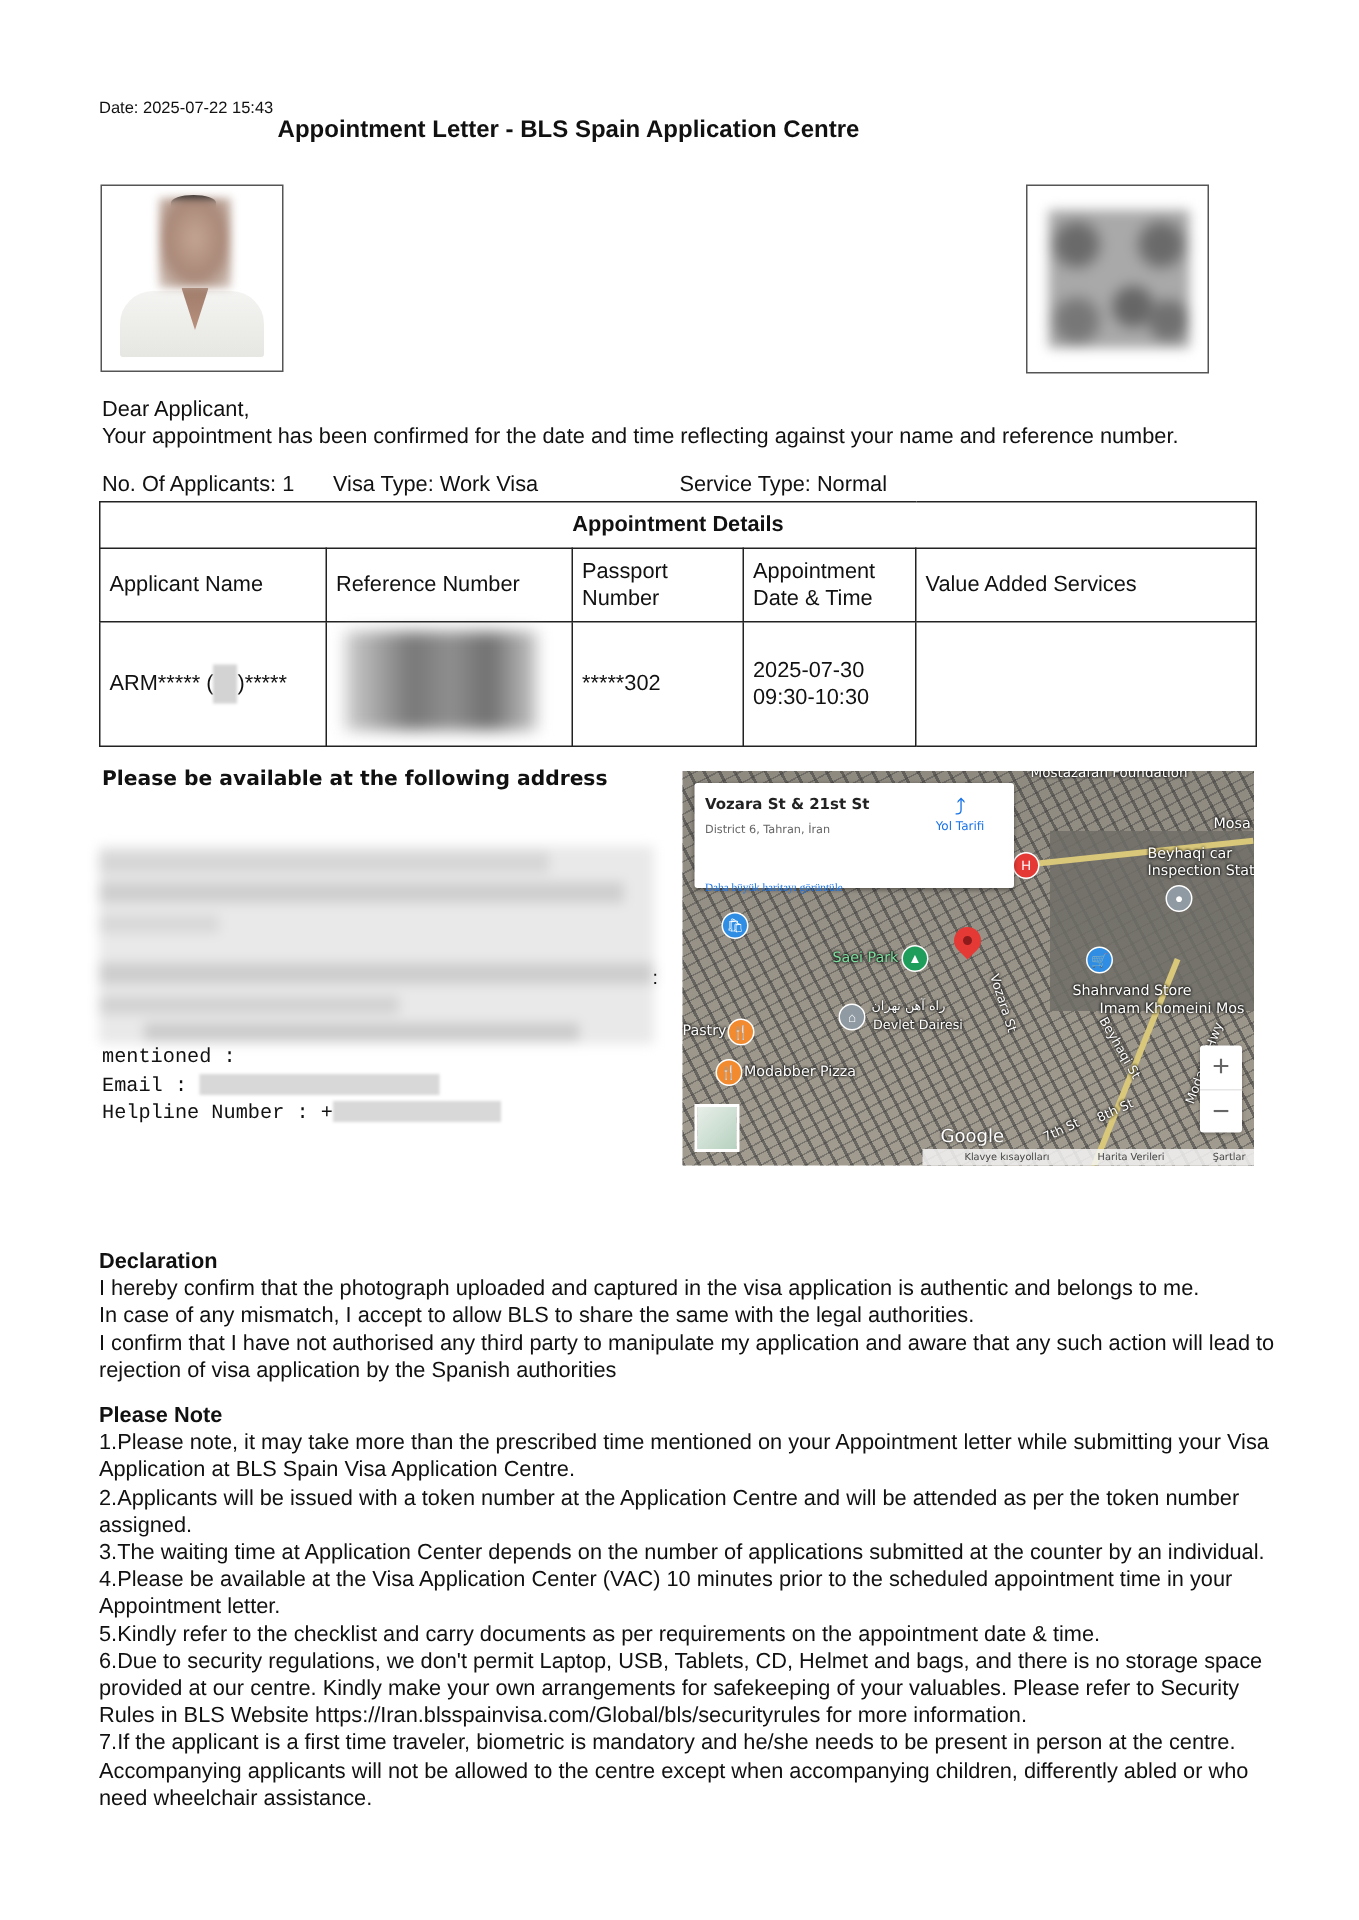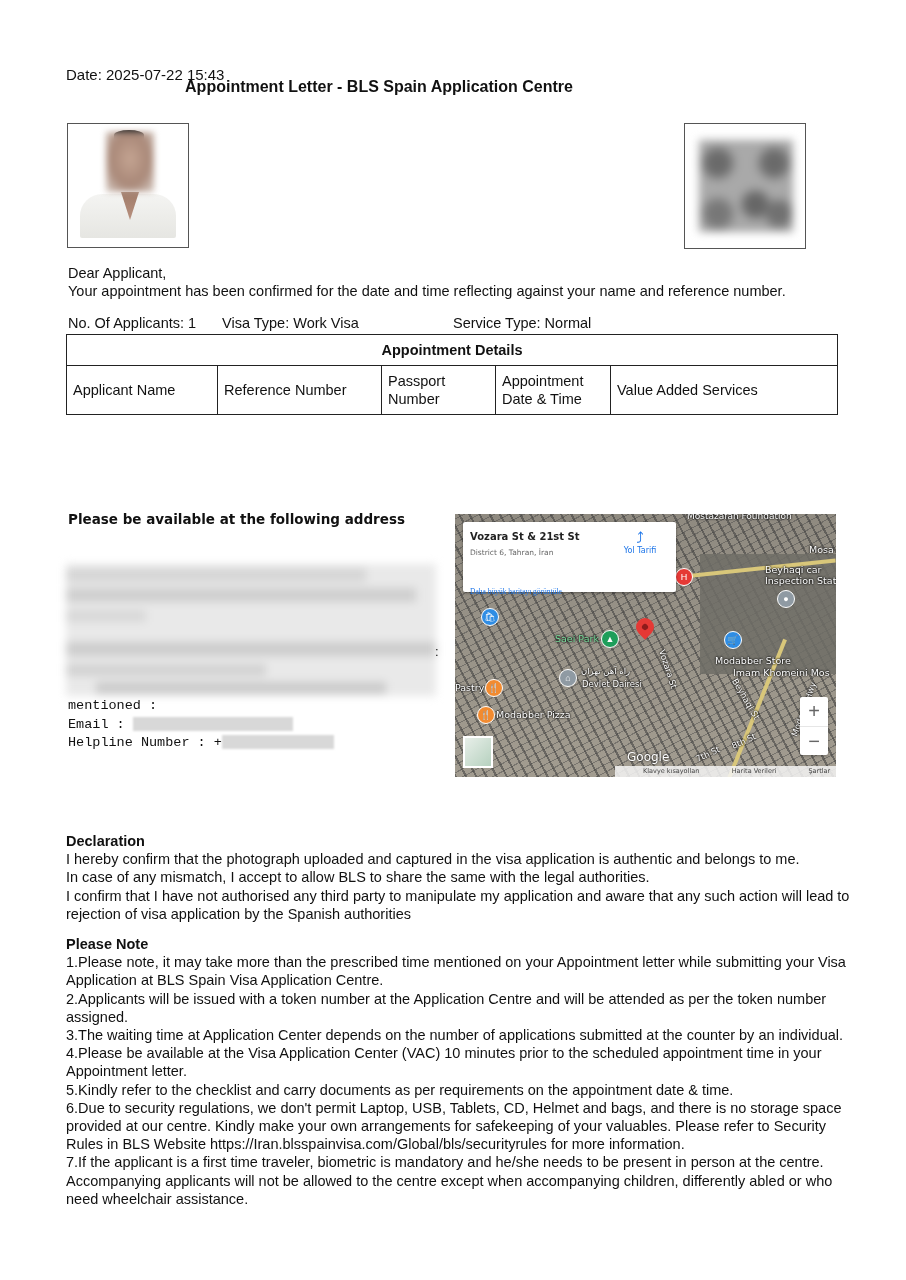--- a/index.html
+++ b/index.html
@@ -1,21 +1,21 @@
 <!DOCTYPE html>
 <html><head>
 <meta charset="utf-8">
 <style>
   html, body { margin: 0; padding: 0; background: #ffffff; }
   body {
     width: 906px; height: 1280px; position: relative; overflow: hidden;
     font-family: "Liberation Sans", sans-serif; color: #111; font-size: 14.5px;
   }
   .abs { position: absolute; }
-  .date { left: 66px; top: 66px; font-size: 15px; }
+  .date { left: 66px; top: 66px; font-size: 11px; }
   .title { left: 0; width: 758px; top: 78px; text-align: center; font-weight: bold; font-size: 16px; }
 
   .photo-box { left: 67px; top: 123px; width: 120px; height: 123px; border: 1px solid #555; background: #fff; }
   .photo-face { position: absolute; left: 38px; top: 8px; width: 48px; height: 60px;
     background: radial-gradient(ellipse at 50% 45%, #c4a492 0%, #a98878 55%, #d9cfc8 100%); filter: blur(3px); }
   .photo-hair { position: absolute; left: 46px; top: 6px; width: 30px; height: 10px; background: #2a2a2a; border-radius: 50% 50% 0 0; }
   .photo-shirt { position: absolute; left: 12px; top: 70px; width: 96px; height: 44px;
     background: linear-gradient(#f4f4f2, #e6e6e2); border-radius: 22px 22px 2px 2px; }
   .photo-neck { position: absolute; left: 53px; top: 68px; width: 18px; height: 28px;
     background: linear-gradient(#a07c6a, #b8907e); clip-path: polygon(0 0,100% 0,50% 100%); }
@@ -137,20 +137,34 @@
     <td>
       <div>Passport</div>
       <div>Number</div>
     </td>
     <td>
       <div>Appointment</div>
       <div>Date &amp; Time</div>
     </td>
     <td>Value Added Services</td>
   </tr>
+  <tr class="row">
+    <td style="white-space:nowrap">
+      <span>ARM***** (</span><span class="blur-small"></span><span>)*****</span>
+    </td>
+    <td>
+      <span class="blur-ref"></span>
+    </td>
+    <td>*****302</td>
+    <td>
+      <div>2025-07-30</div>
+      <div>09:30-10:30</div>
+    </td>
+    <td></td>
+  </tr>
 </tbody>
   </table>
 
 <div class="abs addr-title">Please be available at the following address</div>
 <div class="abs addr-blur"></div>
 <div class="abs addr-colon">:</div>
 <div class="abs addr-lines">
   <div>mentioned :</div>
   <div>
     <span>Email :</span>
@@ -167,21 +181,21 @@
   <div class="map-road" style="left:300px;top:120px;width:4px;height:150px;transform:rotate(22deg)"></div>
 
   <div class="poi-label" style="left:232px;top:-3px;font-size:9px">Mostazafan Foundation</div>
   <div class="poi-label" style="left:354px;top:30px">Mosa</div>
   <div class="poi-label" style="left:310px;top:50px;white-space:pre;line-height:11px">Beyhaqi car
 Inspection Stat</div>
   <div class="pin-circle" style="left:322px;top:76px;background:#8f9aa3">●</div>
   <div class="pin-circle" style="left:220px;top:54px;background:#e53935">H</div>
   <div class="pin-circle" style="left:26px;top:94px;background:#2f8de4">🛍</div>
   <div class="pin-circle" style="left:269px;top:117px;background:#2f8de4">🛒</div>
-  <div class="poi-label" style="left:260px;top:141px">Modabber Store</div>
+  <div class="poi-label" style="left:260px;top:141px">Shahrvand Store</div>
   <div class="poi-label" style="left:278px;top:153px">Imam Khomeini Mos</div>
 
   <div class="poi-label poi-green" style="left:100px;top:119px">Saei Park</div>
   <div class="pin-circle" style="left:146px;top:116px;background:#1e9e5a">▲</div>
   <div class="red-pin"></div>
 
   <div class="pin-circle" style="left:104px;top:155px;background:#8f9aa3">⌂</div>
   <div class="poi-label" style="left:126px;top:152px;font-size:8.5px">راه آهن تهران</div>
   <div class="poi-label" style="left:127px;top:165px;font-size:8.5px">Devlet Dairesi</div>
   <div class="poi-label" style="left:193px;top:150px;transform:rotate(72deg);font-size:8.5px">Vozara St</div>

